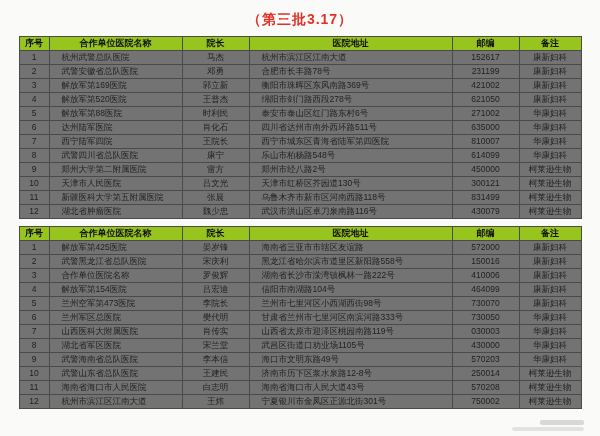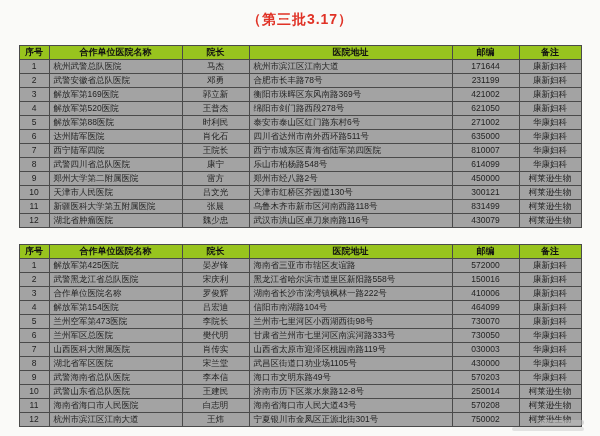--- a/index.html
+++ b/index.html
@@ -14,43 +14,43 @@
   .batch-title{
     color:var(--title-red,#e03226);
     text-align:center;
     font-weight:bold;
     font-size:14px;
     letter-spacing:1px;
     margin:5px 0 4px 0;
   }
   table.doc-table{
     width:532px;
-    margin:16px auto;
+    margin:7px auto;
     border-collapse:collapse;
     table-layout:fixed;
     font-size:8.5px;
     line-height:1.15;
-    background:#a3a3a3;
+    background:#737373;
   }
   table.doc-table th, table.doc-table td{
     border:1px solid #4a4a4a;
     padding:1px 2px;
     height:11px;
     overflow:hidden;
     white-space:nowrap;
     color:#1f1f1f;
     text-align:center;
   }
   table.doc-table th{
     background:var(--header-bg,#98c41e);
     font-weight:bold;
     font-size:9px;
     color:#111;
   }
-  table.doc-table td.c1, table.doc-table td.c3{text-align:left;padding-left:4px;}
+  table.doc-table td.c1, table.doc-table td.c3{text-align:left;padding-left:12px;}
   .c0{width:25px}
   .c1{width:128px}
   .c2{width:62px}
   .c3{width:198px}
   .c4{width:62px}
   .c5{width:57px}
   .watermark{
     position:absolute;
     right:16px;
     bottom:5px;
@@ -76,21 +76,21 @@
           <th class="c4">邮编</th>
           <th class="c5">备注</th>
         </tr>
       </thead>
       <tbody>
         <tr>
           <td class="c0">1</td>
           <td class="c1">杭州武警总队医院</td>
           <td class="c2">马杰</td>
           <td class="c3">杭州市滨江区江南大道</td>
-          <td class="c4">171644</td>
+          <td class="c4">152617</td>
           <td class="c5">康新妇科</td>
         </tr>
         <tr>
           <td class="c0">2</td>
           <td class="c1">武警安徽省总队医院</td>
           <td class="c2">邓勇</td>
           <td class="c3">合肥市长丰路78号</td>
           <td class="c4">231199</td>
           <td class="c5">康新妇科</td>
         </tr>

